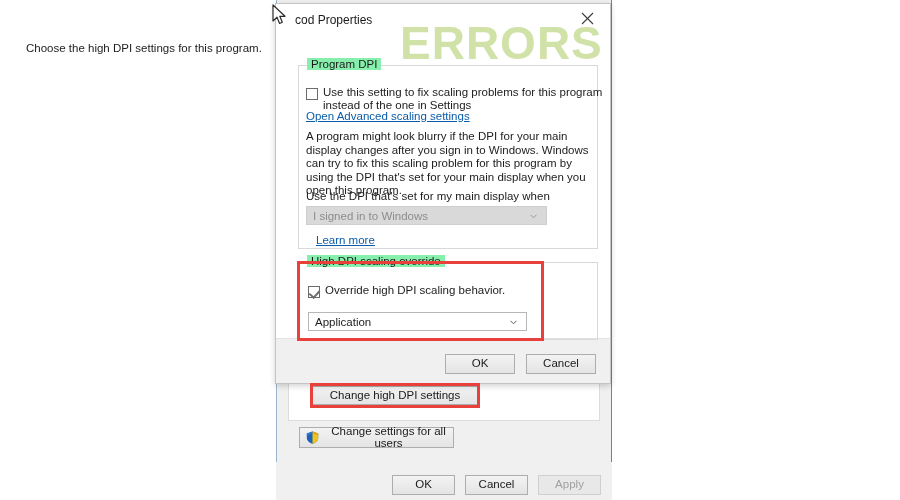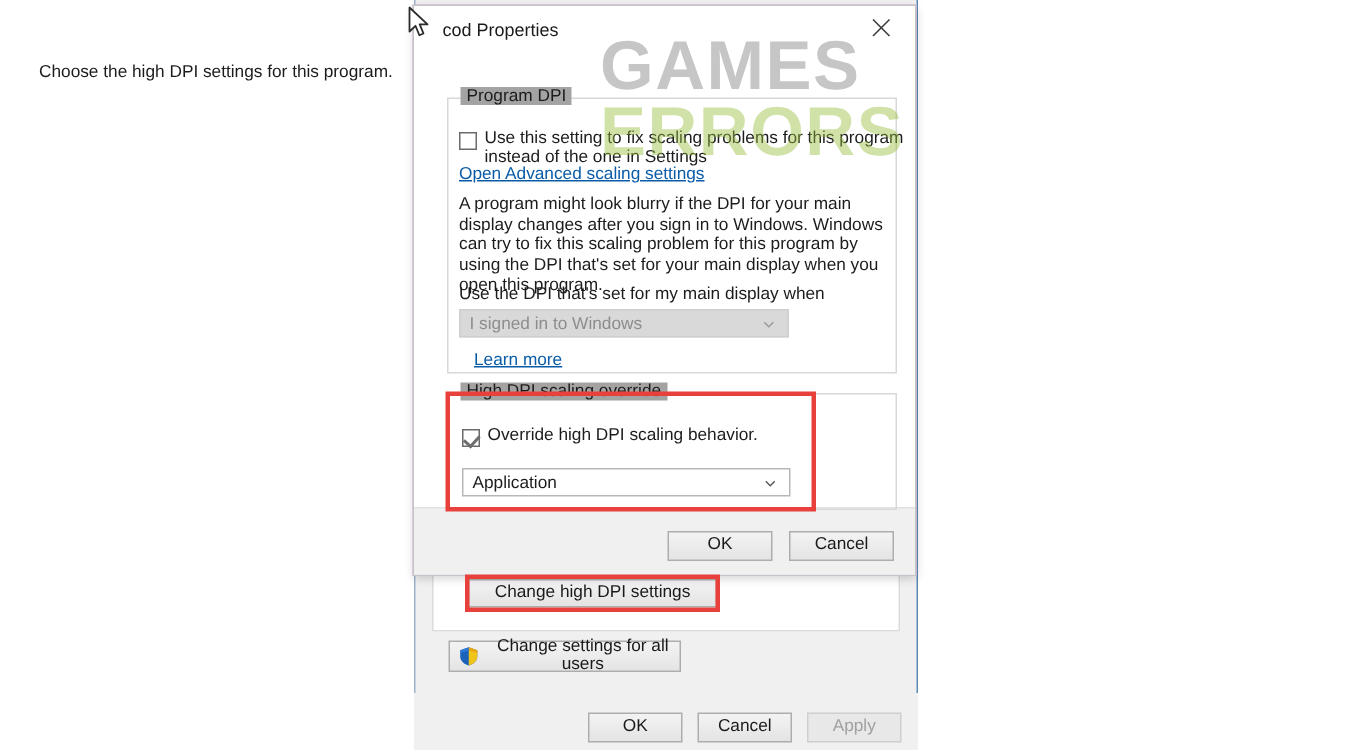--- a/index.html
+++ b/index.html
@@ -173,21 +173,21 @@
   .groupbox {
     position: absolute;
     border: 1px solid #d8d8d8;
     box-sizing: border-box;
     background: transparent;
   }
   .group-title {
     position: absolute;
     top: -8px;
     left: 8px;
-    background: #a3a3a3;
+    background: #86efac;
     padding: 0 4px;
     font-size: 11.5px;
     color: #1c1c1c;
   }
 
   #group-program-dpi { left: 298px; top: 65px; width: 300px; height: 184px; }
   #group-override    { left: 298px; top: 262px; width: 300px; height: 78px; }
 
   .chk {
     position: absolute;
@@ -305,21 +305,20 @@
   </span>
   <span>Change settings for all users</span>
 </div>
 
 <div id="bg-bottom-bar"></div>
 <div class="btn" id="btn-bg-ok">OK</div>
 <div class="btn" id="btn-bg-cancel">Cancel</div>
 <div class="btn disabled" id="btn-bg-apply">Apply</div>
 
 <div id="watermark">
-  <div class="wm-games">GAMES</div>
   <div class="wm-errors">ERRORS</div>
 </div>
 
 <div id="dpi-dialog">
   <div id="dlg-titlebar">
     <div id="dlg-title">cod Properties</div>
     <div id="dlg-close">
       <svg width="13" height="13" viewBox="0 0 13 13">
         <line x1="1" y1="1" x2="12" y2="12" stroke="#3b3b3b" stroke-width="1.1"></line>
         <line x1="12" y1="1" x2="1" y2="12" stroke="#3b3b3b" stroke-width="1.1"></line>
@@ -340,21 +339,21 @@
 <div class="chk-label" style="left:323px; top:86px; z-index:23;">
   <div>Use this setting to fix scaling problems for this program</div>
   <div>instead of the one in Settings</div>
 </div>
 <a class="link" style="left:306px; top:110px; z-index:23;">Open Advanced scaling settings</a>
 
 <div class="para" style="left:306px; top:130px; width:290px; z-index:23;">A program might look blurry if the DPI for your main display changes after you sign in to Windows. Windows can try to fix this scaling problem for this program by using the DPI that's set for your main display when you open this program.</div>
 
 <div class="field-label" style="left:306px; top:190px; z-index:23;">Use the DPI that's set for my main display when</div>
 
-<div class="combo disabled" style="left:306px; top:206px; width:220px; height:19px; z-index:23;">
+<div class="combo disabled" style="left:306px; top:206px; width:241px; height:19px; z-index:23;">
   <span>I signed in to Windows</span>
   <span class="caret">
     <svg class="caret-svg" width="7" height="5" viewBox="0 0 7 5">
       <path d="M0.5 0.8 L3.5 3.8 L6.5 0.8" fill="none" stroke="#9a9a9a" stroke-width="1"></path>
     </svg>
   </span>
 </div>
 
 <a class="link" style="left:316px; top:234px; z-index:23;">Learn more</a>
 

